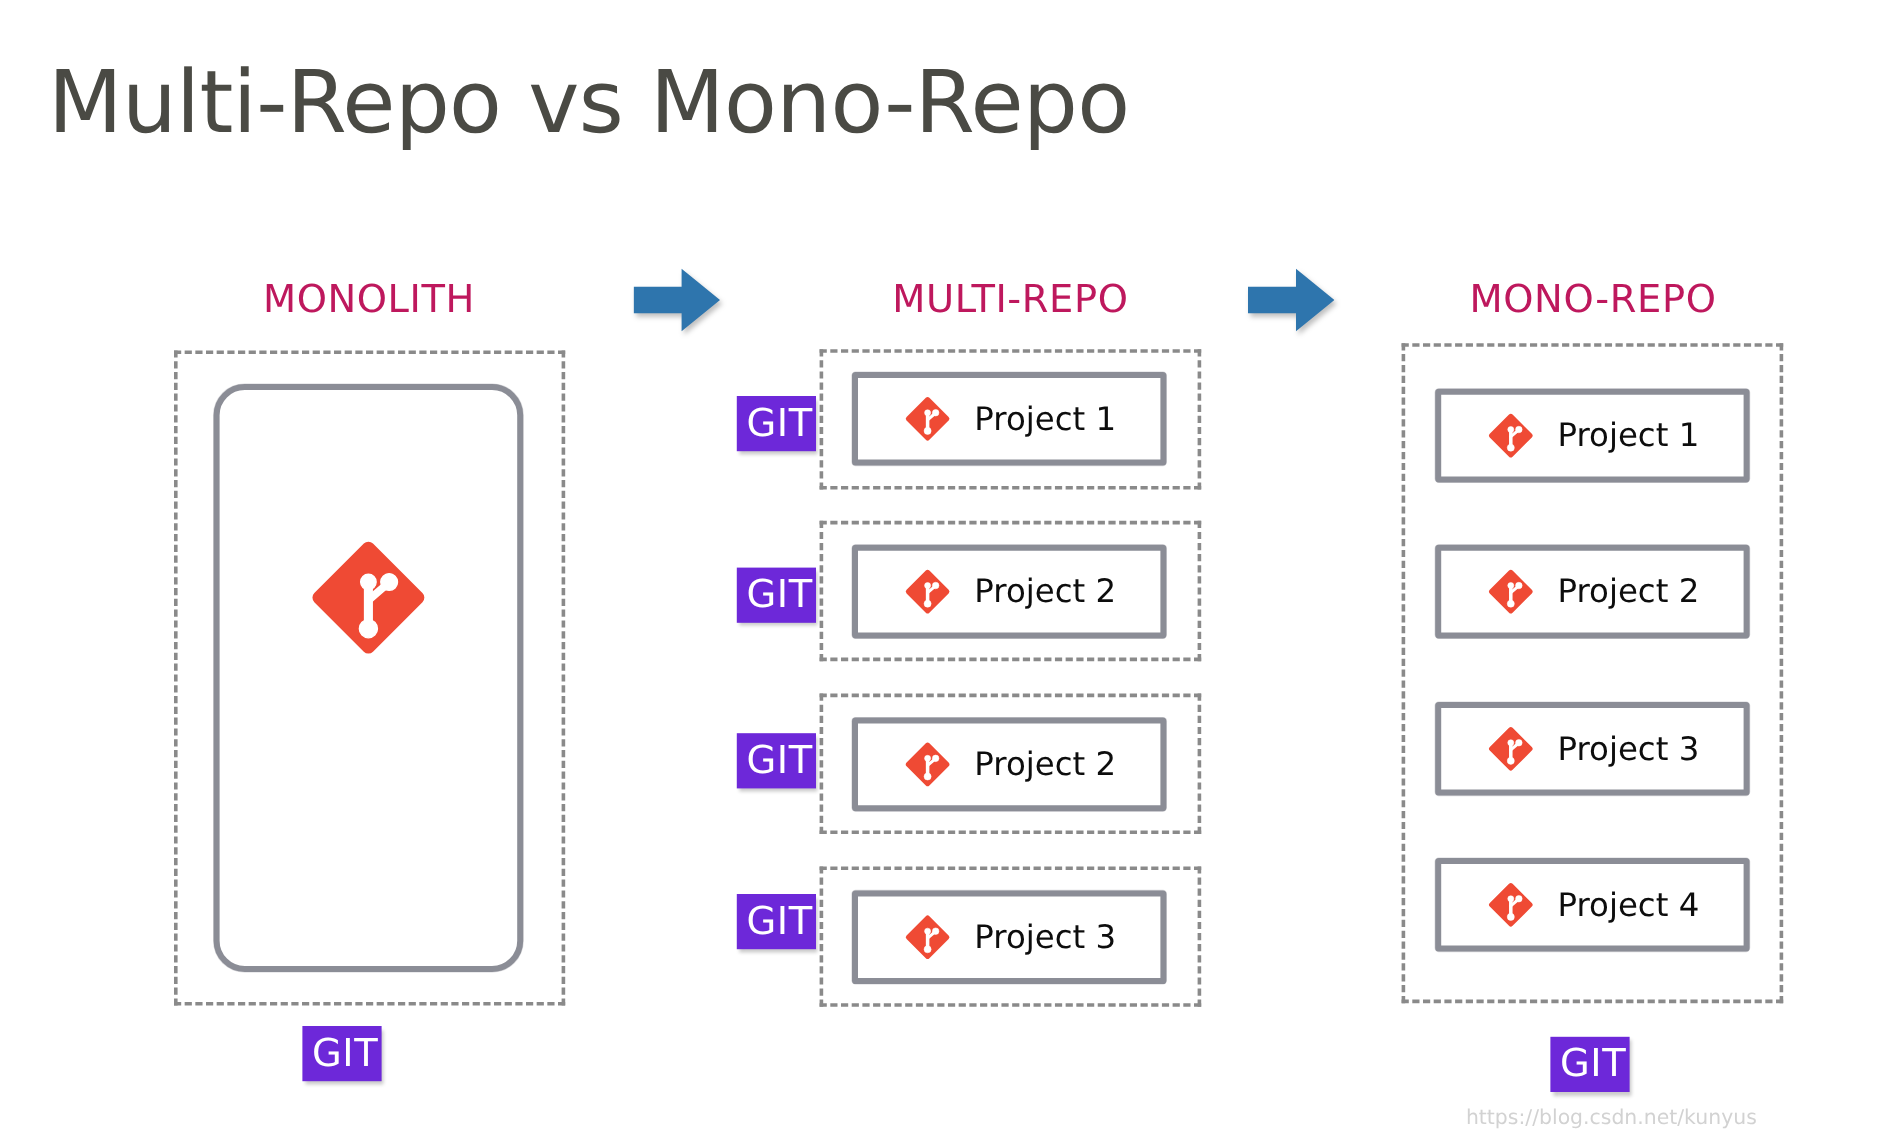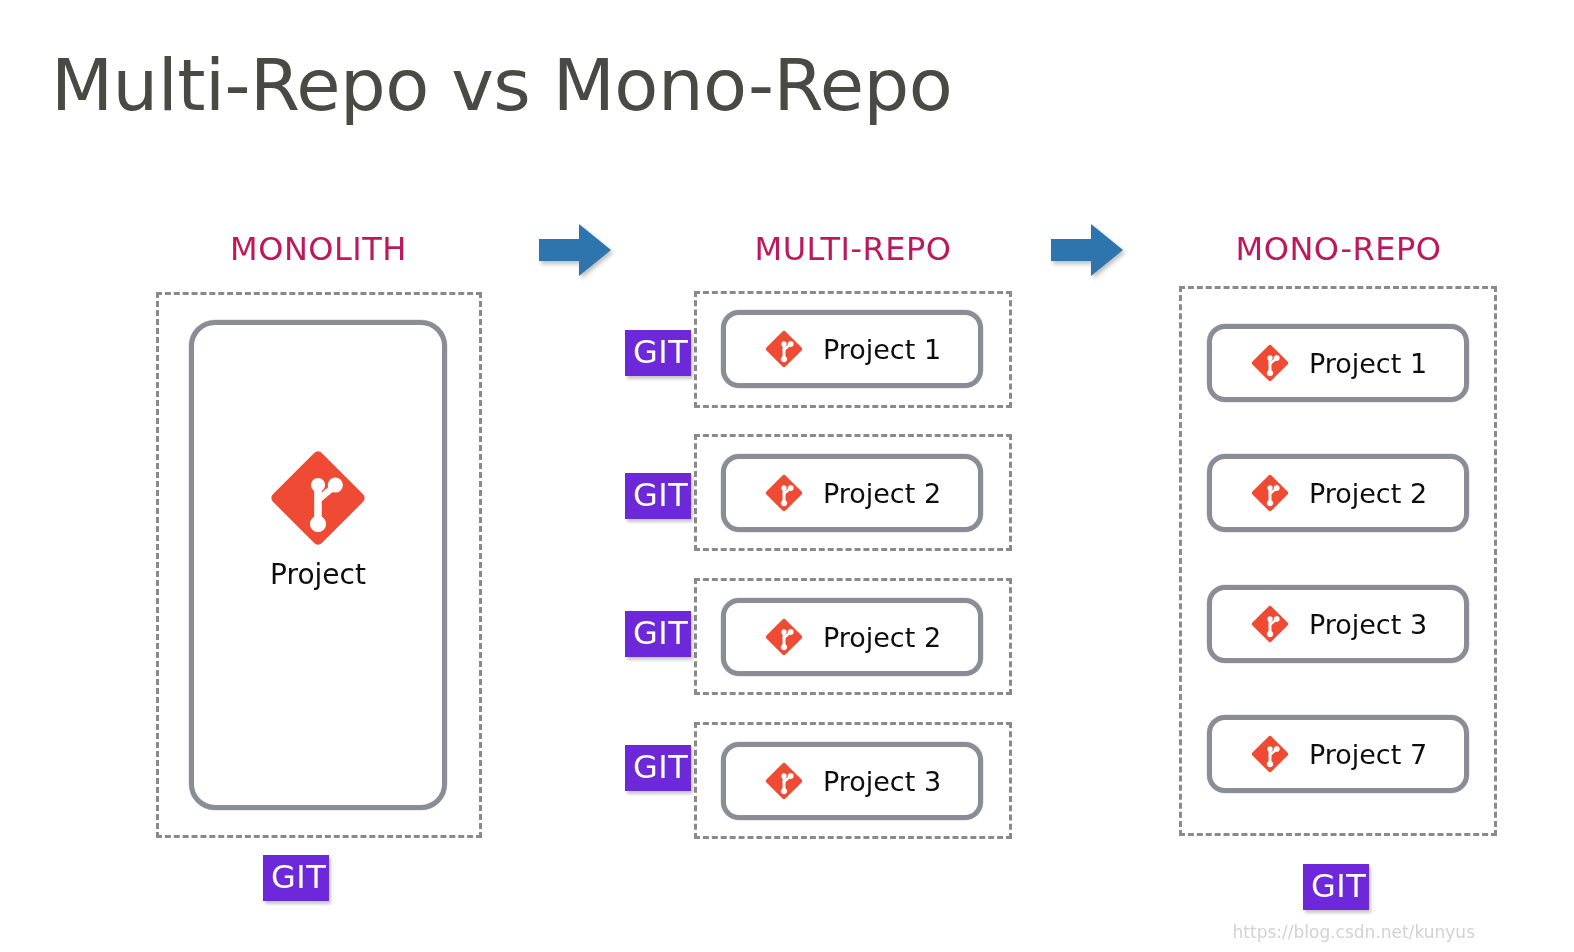--- a/index.html
+++ b/index.html
@@ -10,21 +10,21 @@
   body {
     width: 1574px;
     height: 952px;
     position: relative;
     overflow: hidden;
     font-family: "DejaVu Sans", "Liberation Sans", sans-serif;
   }
 
   .stage {
     position: absolute;
-    left: 11px; top: 0;
+    left: 0; top: 0;
     width: 1480px;
     height: 952px;
   }
 
   
   .title {
     position: absolute;
     left: 40px;
     top: 48px;
     font-size: 72px;
@@ -76,21 +76,21 @@
   #mr-dash-0 { top: 291px; }
   #mr-dash-1 { top: 434px; }
   #mr-dash-2 { top: 578px; }
   #mr-dash-3 { top: 722px; }
 
   
   .round-box {
     position: absolute;
     box-sizing: border-box;
     border: 5px solid #8b8d96;
-    border-radius: 18px;
+    border-radius: 3px;
     background: #ffffff;
     box-shadow: 0 0 0 0.5px rgba(139,141,150,0.35);
   }
   #monolith-round {
     left: 178px; top: 320px; width: 258px; height: 490px;
     border-radius: 26px;
   }
   .project-box {
     display: flex;
     align-items: center;
@@ -194,21 +194,20 @@
       <rect x="18" y="18" width="64" height="64" rx="5" fill="#ef4a34"></rect>
     </g>
     <g fill="#ffffff" stroke="#ffffff">
       <path d="M50 72 L50 40" stroke-width="7" stroke-linecap="round" fill="none"></path>
       <path d="M50 52 L64 40" stroke-width="6" stroke-linecap="round" fill="none"></path>
       <circle cx="50" cy="74" r="7"></circle>
       <circle cx="50" cy="38" r="6"></circle>
       <circle cx="66" cy="38" r="6.5"></circle>
     </g>
   </svg>
-  <div class="monolith-project-label">Project</div>
   <div class="git-badge" id="git-monolith">GIT</div>
 
   <div class="dashed-box multirepo-dashed" id="mr-dash-0"></div>
   <div class="dashed-box multirepo-dashed" id="mr-dash-1"></div>
   <div class="dashed-box multirepo-dashed" id="mr-dash-2"></div>
   <div class="dashed-box multirepo-dashed" id="mr-dash-3"></div>
 
   <div class="git-badge git-badge-mr" id="git-mr-0">GIT</div>
   <div class="git-badge git-badge-mr" id="git-mr-1">GIT</div>
   <div class="git-badge git-badge-mr" id="git-mr-2">GIT</div>
@@ -334,20 +333,20 @@
           <rect x="18" y="18" width="64" height="64" rx="5" fill="#ef4a34"></rect>
         </g>
       <g fill="#ffffff" stroke="#ffffff">
         <path d="M50 72 L50 40" stroke-width="7" stroke-linecap="round" fill="none"></path>
         <path d="M50 52 L64 40" stroke-width="6" stroke-linecap="round" fill="none"></path>
         <circle cx="50" cy="74" r="7"></circle>
           <circle cx="50" cy="38" r="6"></circle>
           <circle cx="66" cy="38" r="6.5"></circle>
       </g>
     </svg>
-    <span class="project-label">Project 7</span>
+    <span class="project-label">Project 4</span>
   </div>
 
   <div class="git-badge" id="git-monorepo">GIT</div>
 
   <div class="watermark">https://blog.csdn.net/kunyus</div>
 
 </div>
 
 </body></html>

